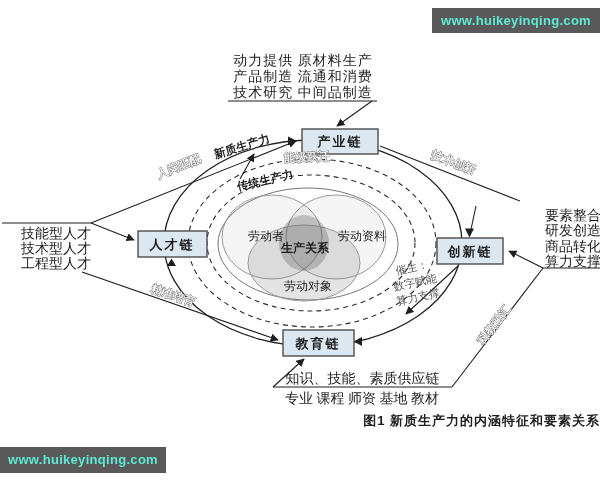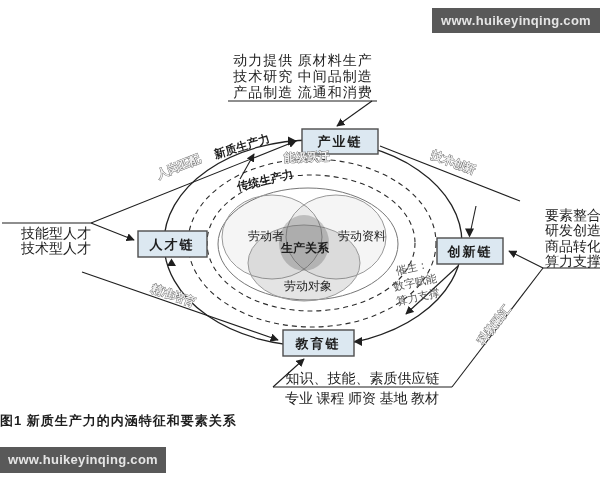--- a/index.html
+++ b/index.html
@@ -10,28 +10,28 @@
   #diagram-svg{position:absolute;left:0;top:0;}
   .t{font-family:"Liberation Serif","DejaVu Serif",serif;fill:#1e1e1e;}
   .box-label{font-size:13px;font-weight:bold;letter-spacing:2px;}
   .ring-solid{font-size:11.5px;font-weight:bold;}
   .hollow{font-size:11.5px;font-weight:bold;fill:#f2f2f2;stroke:#555;stroke-width:0.7px;paint-order:stroke;}
   .venn-label{font-size:12px;}
   .venn-center{font-weight:bold;}
   .blk{position:absolute;font-size:14px;line-height:16px;text-align:center;white-space:nowrap;}
   .blk .ln{display:block;}
   .watermark{
-    position:absolute;background:#595959;color:#e5e5e5;
+    position:absolute;background:#595959;color:#5eead4;
     font-family:"Liberation Sans","DejaVu Sans",sans-serif;font-weight:bold;font-size:13px;
     text-align:center;letter-spacing:0.3px;
   }
   #wm-tr{right:0;top:8px;width:168px;height:25px;line-height:25px;}
   #wm-bl{left:0;top:447px;width:166px;height:26px;line-height:26px;}
   #caption{
-    position:absolute;left:0;top:412px;width:100%;text-align:left;
+    position:absolute;left:0;top:412px;width:100%;text-align:right;
     font-family:"Liberation Sans","DejaVu Sans",sans-serif;font-weight:bold;font-size:13px;
     letter-spacing:1px;
   }
   #catalyze-block{
     left:377px;top:260px;width:76px;font-size:11px;line-height:15px;color:#555;
     transform:rotate(-12deg);
   }
 </style>
 </head>
 <body>
@@ -107,30 +107,31 @@
     <text class="t hollow" transform="translate(497,327) rotate(-52)" text-anchor="middle">科教融汇</text>
 
     <text class="t venn-label" x="266" y="240" text-anchor="middle">劳动者</text>
     <text class="t venn-label" x="362" y="240" text-anchor="middle">劳动资料</text>
     <text class="t venn-label venn-center" x="305" y="252" text-anchor="middle">生产关系</text>
     <text class="t venn-label" x="308" y="290" text-anchor="middle">劳动对象</text>
   </svg>
 
   <div class="blk" style="left:226px;top:53px;width:154px;letter-spacing:1px;">
     <span class="ln">动力提供 原材料生产</span>
+    <span class="ln">产品制造 流通和消费</span>
     <span class="ln">技术研究 中间品制造</span>
-    <span class="ln">产品制造 流通和消费</span>
   </div>
 
   <div class="blk" style="left:6px;top:188px;width:100px;">
   </div>
 
   <div class="blk" style="left:6px;top:226px;width:100px;line-height:15px;">
     <span class="ln">技能型人才</span>
     <span class="ln">技术型人才</span>
+    <span class="ln">工程型人才</span>
   </div>
 
   <div class="blk" style="left:545px;top:208px;width:54px;line-height:15.4px;">
     <span class="ln">要素整合</span>
     <span class="ln">研发创造</span>
     <span class="ln">商品转化</span>
     <span class="ln">算力支撑</span>
   </div>
 
   <div class="blk" style="left:270px;top:371px;width:185px;">

